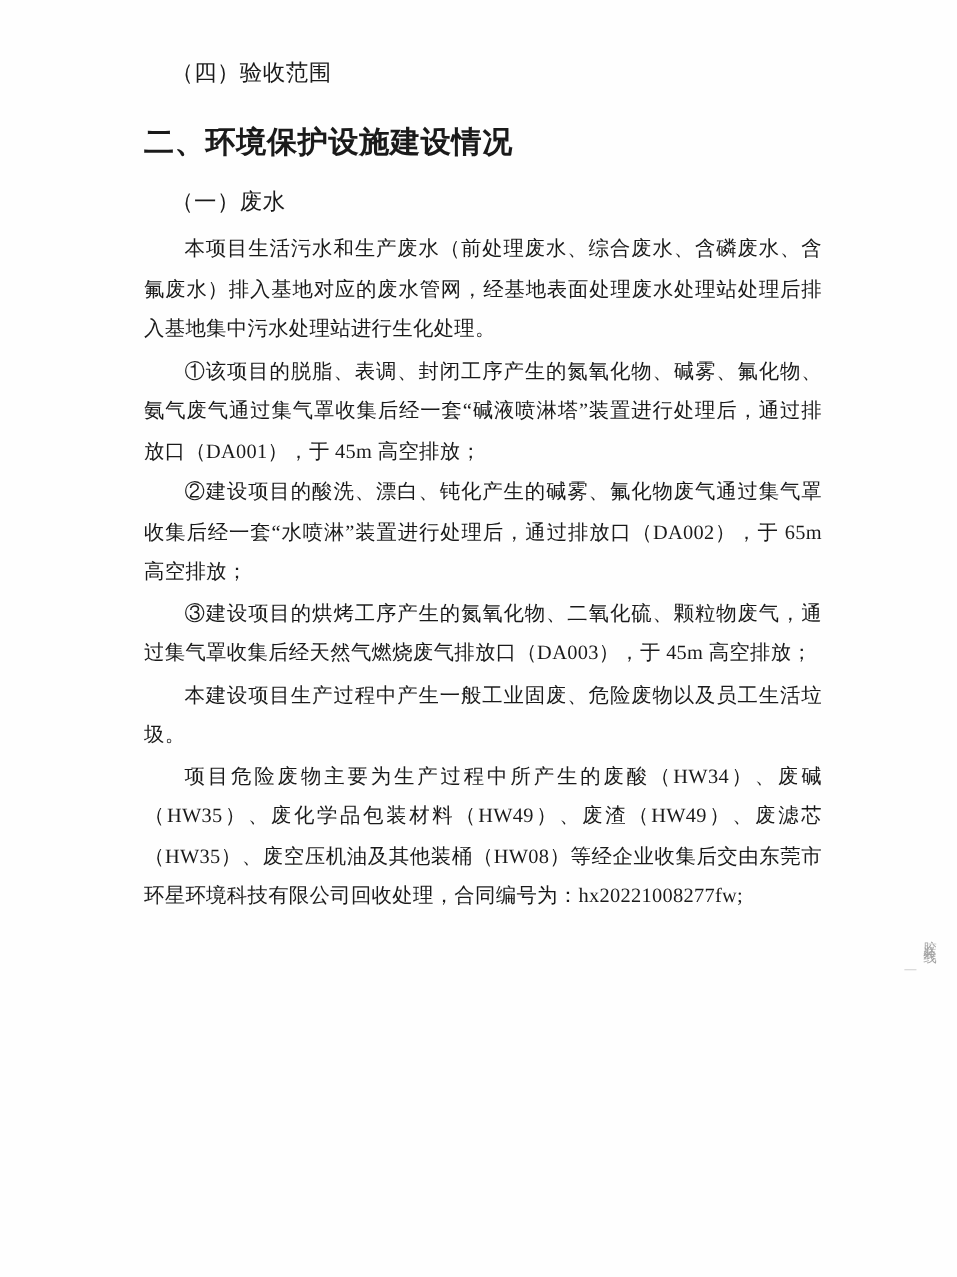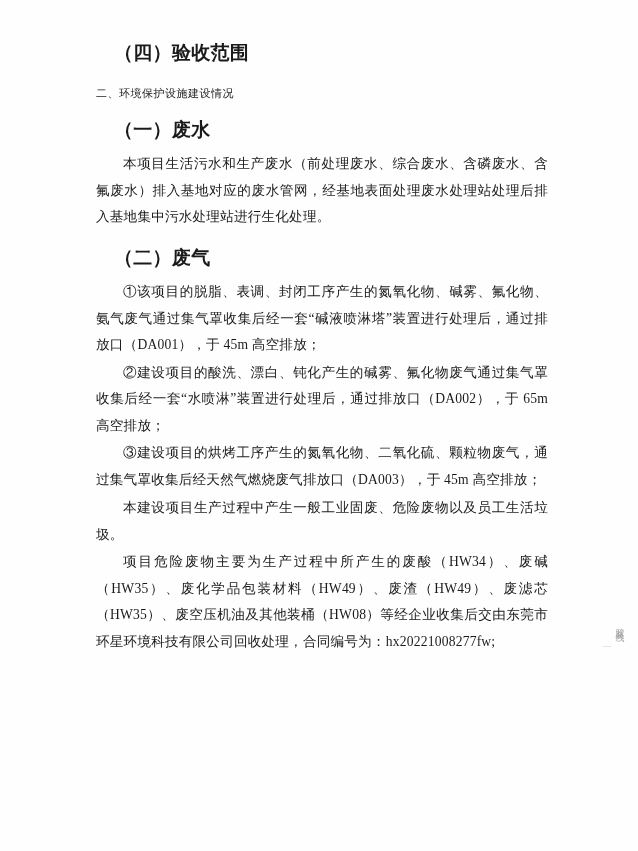--- a/index.html
+++ b/index.html
@@ -23,29 +23,29 @@
     height: 851px;
     background: #fefefe;
   }
   .content {
     position: absolute;
     left: 96px;
     top: 26px;
     width: 452px;
   }
   .heading1 {
-    font-size: 11px;
-    font-weight: normal;
+    font-size: 20px;
+    font-weight: bold;
     letter-spacing: 0.5px;
     margin: 15px 0 8px 0;
     line-height: 1.7;
   }
   .heading2 {
-    font-size: 19px;
-    font-weight: bold;
+    font-size: 15px;
+    font-weight: normal;
     letter-spacing: 0.3px;
     margin: 11px 0 5px 0;
     text-indent: 18px;
     line-height: 1.7;
   }
   .para {
     font-size: 13.6px;
     line-height: 1.95;
     text-align: justify;
     text-justify: inter-ideograph;
@@ -87,21 +87,20 @@
     <div class="section-block">
       <div class="heading1">二、环境保护设施建设情况</div>
     </div>
 
     <div class="section-block">
       <div class="heading2">（一）废水</div>
       <p class="para">本项目生活污水和生产废水（前处理废水、综合废水、含磷废水、含氟废水）排入基地对应的废水管网，经基地表面处理废水处理站处理后排入基地集中污水处理站进行生化处理。</p>
     </div>
 
     <div class="section-block">
-      <div class="heading2">（二）废气</div>
       <p class="para">①该项目的脱脂、表调、封闭工序产生的氮氧化物、碱雾、氟化物、氨气废气通过集气罩收集后经一套“碱液喷淋塔”装置进行处理后，通过排放口（DA001），于 45m 高空排放；</p>
       <p class="para">②建设项目的酸洗、漂白、钝化产生的碱雾、氟化物废气通过集气罩收集后经一套“水喷淋”装置进行处理后，通过排放口（DA002），于 65m 高空排放；</p>
       <p class="para">③建设项目的烘烤工序产生的氮氧化物、二氧化硫、颗粒物废气，通过集气罩收集后经天然气燃烧废气排放口（DA003），于 45m 高空排放；</p>
     </div>
 
 
     <div class="section-block">
       <p class="para">本建设项目生产过程中产生一般工业固废、危险废物以及员工生活垃圾。</p>
       <p class="para">项目危险废物主要为生产过程中所产生的废酸（HW34）、废碱（HW35）、废化学品包装材料（HW49）、废渣（HW49）、废滤芯（HW35）、废空压机油及其他装桶（HW08）等经企业收集后交由东莞市环星环境科技有限公司回收处理，合同编号为：hx20221008277fw;</p>
     </div>

